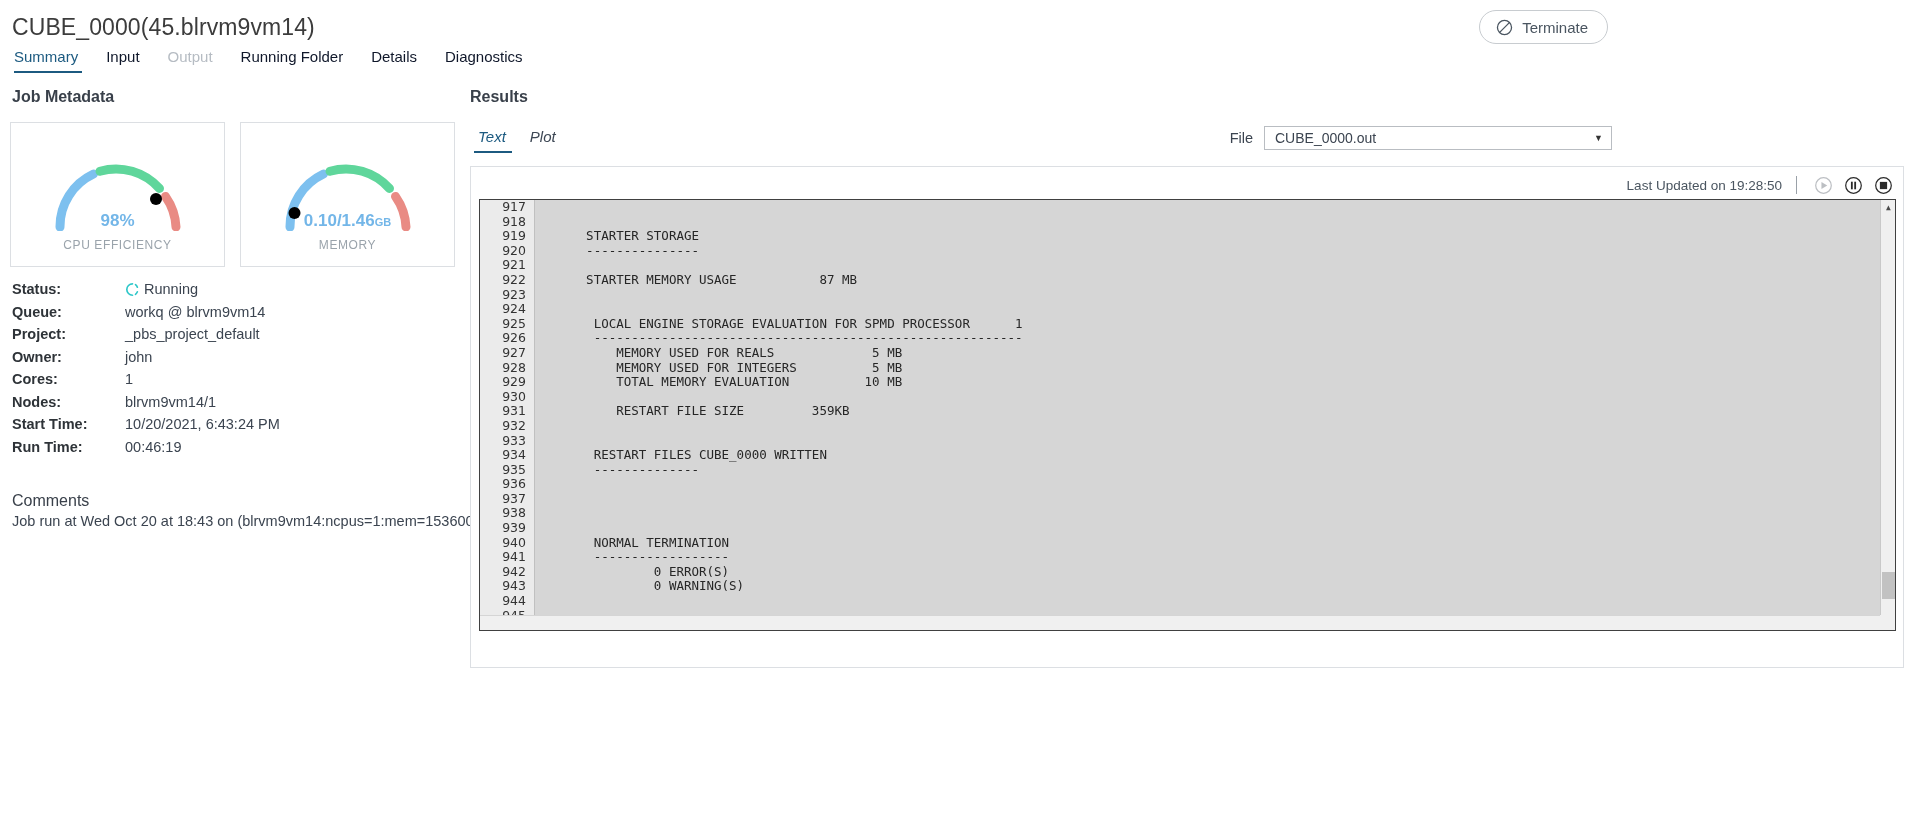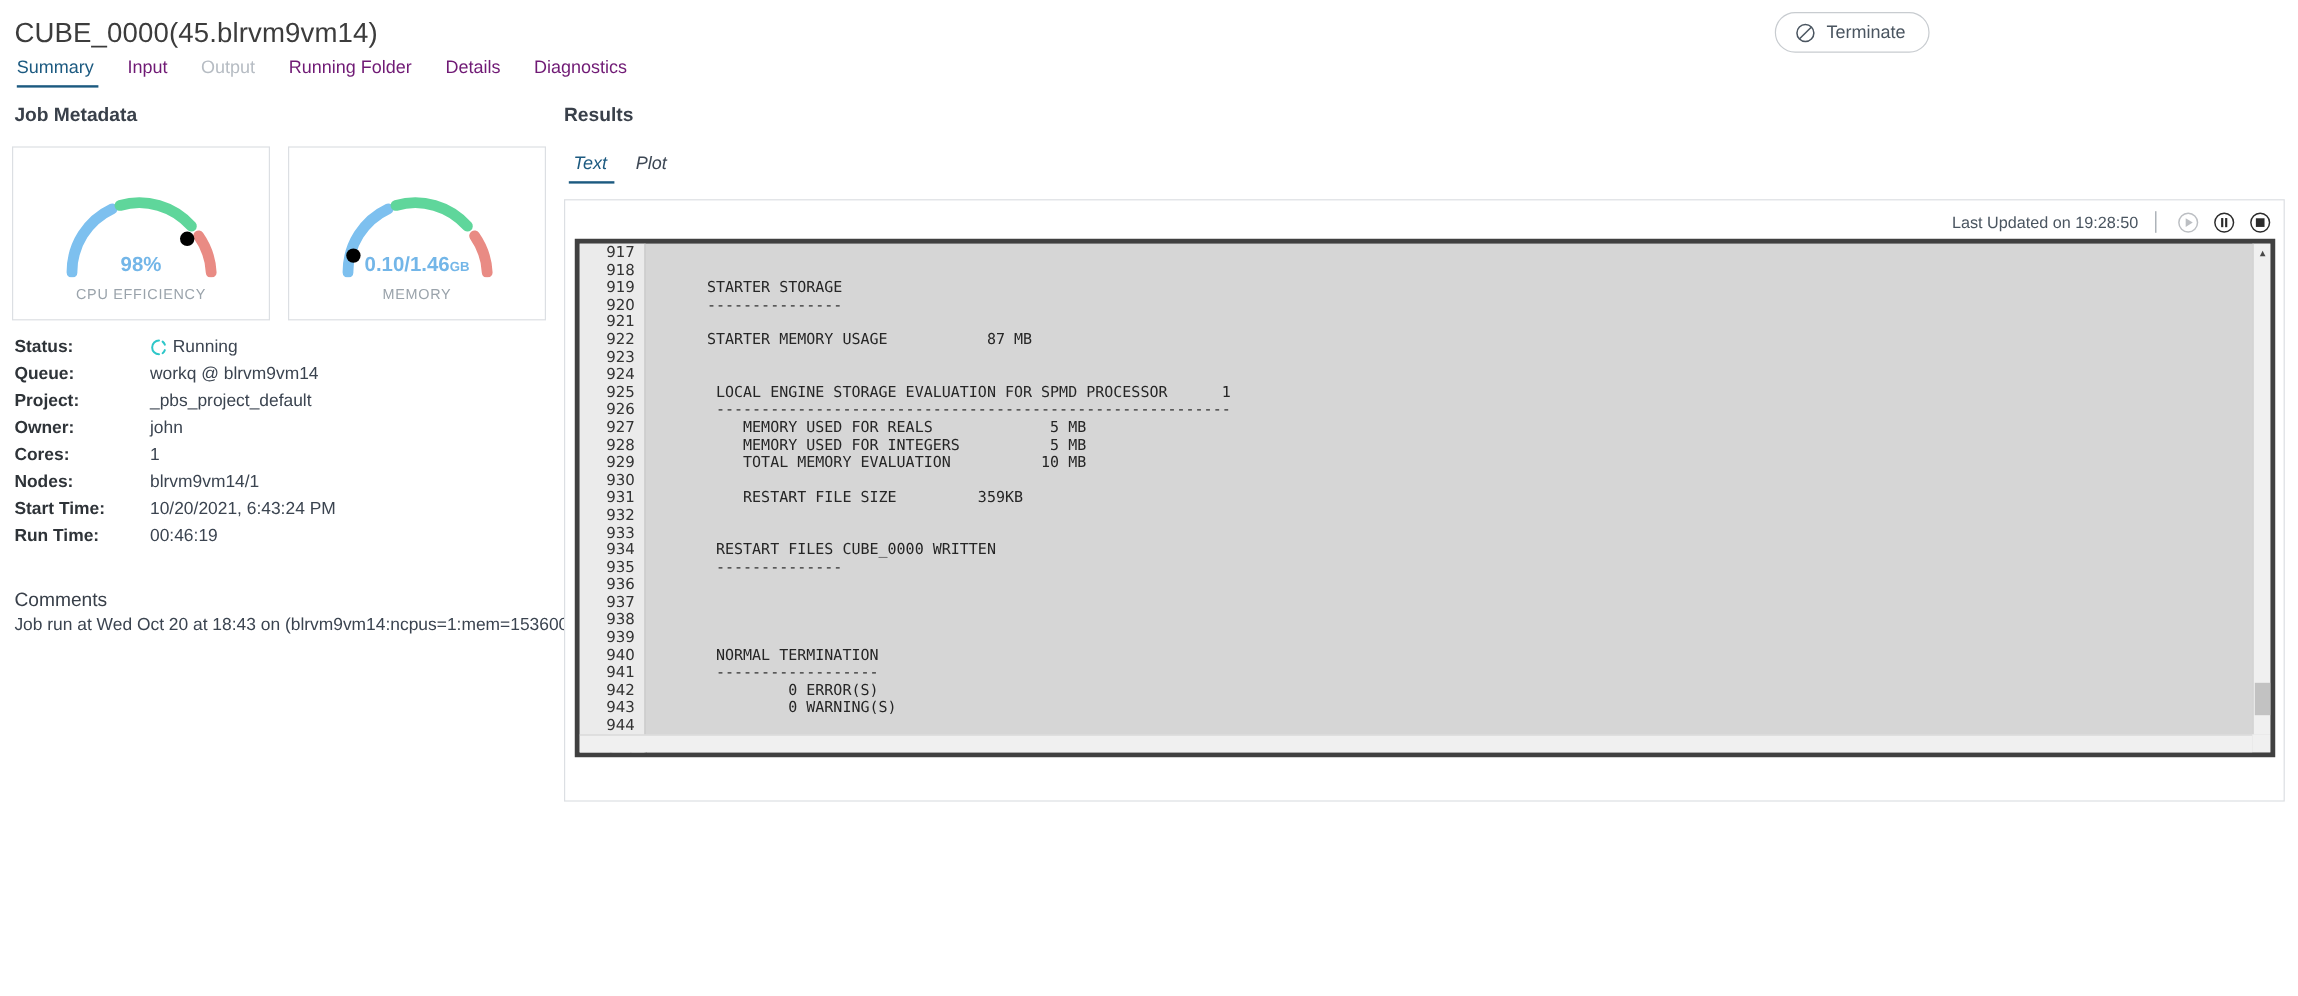--- a/index.html
+++ b/index.html
@@ -32,21 +32,21 @@
     width: 17px; height: 17px; display: inline-block;
   }
 
   
   .top-tabs {
     position: absolute; left: 12px; top: 48px;
     display: flex; align-items: flex-end; gap: 0;
   }
   .top-tab {
     position: relative;
-    font-size: 15px; color: #701a75;
+    font-size: 15px; color: #0f172a;
     padding: 0 14px 8px 14px;
     cursor: pointer; white-space: nowrap;
   }
   .top-tab:first-child { padding-left: 2px; }
   .top-tab.active { color: #1c5a80; }
   .top-tab.active::after {
     content: ""; position: absolute; left: 2px; right: 10px; bottom: 0;
     height: 2px; background: #1c5a80;
   }
   .top-tab.disabled { color: #b6bcc3; cursor: default; }
@@ -142,21 +142,21 @@
   }
   .tb-btn {
     width: 24px; height: 24px; margin-left: 2px;
     display: flex; align-items: center; justify-content: center;
     cursor: pointer;
   }
 
   .editor {
     position: absolute; left: 8px; top: 32px;
     width: 1417px; height: 432px;
-    border: 4px solid #404040;
+    border: 1px solid #404040;
     background: #d6d6d6;
     overflow: hidden;
     font-family: "DejaVu Sans Mono", monospace;
     font-size: 13px;
   }
   .gutter {
     position: absolute; left: 0; top: 0; width: 55px; height: 100%;
     background: #ebebeb; border-right: 1px solid #c0c0c0;
   }
   .gutter-num {
@@ -302,20 +302,27 @@
   <div class="comments-title">Comments</div>
   <div class="comments-text">Job run at Wed Oct 20 at 18:43 on (blrvm9vm14:ncpus=1:mem=1536000kb)</div>
 
   <div id="results-title" class="section-title">Results</div>
 
   <div class="result-tabs">
     <div class="result-tab active"><span>Text</span></div>
     <div class="result-tab"><span>Plot</span></div>
   </div>
 
+  <div class="file-picker">
+    <span class="file-label">File</span>
+    <div class="file-select">
+      <span>CUBE_0000.out</span>
+      <span class="caret-down">▼</span>
+    </div>
+  </div>
 
   <div class="results-panel">
     <div class="panel-toolbar">
       <span class="last-updated">Last Updated on 19:28:50</span>
       <span class="tb-sep"></span>
       <span class="tb-btn">
         <svg width="19" height="19" viewBox="0 0 20 20">
           <circle cx="10" cy="10" r="8.2" fill="none" stroke="#bcbfc3" stroke-width="1.3"></circle>
           <polygon points="7.8,6.2 14,10 7.8,13.8" fill="#bcbfc3"></polygon>
         </svg>

